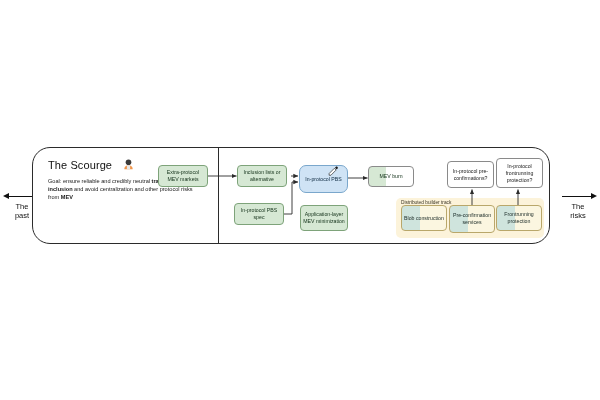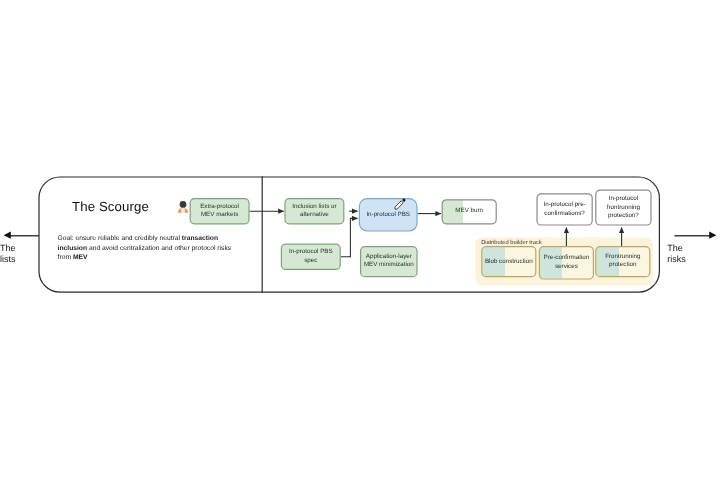--- a/index.html
+++ b/index.html
@@ -21,20 +21,21 @@
     position: absolute;
     inset: 0;
     width: 600px;
     height: 400px;
   }
 
   
   .timeline-end {
     position: absolute;
     width: 44px;
+    text-align: center;
     font-size: 7.5px;
     line-height: 9px;
     color: #111;
   }
   .timeline-end .arrow-rule {
     display: block;
     height: 10px;
     position: relative;
   }
   .timeline-end .arrow-rule::before {
@@ -85,21 +86,21 @@
     position: absolute;
     left: 48px;
     top: 155px;
     width: 150px;
   }
   #page-title {
     font-size: 11px;
     font-weight: 400;
     letter-spacing: .1px;
     color: #111;
-    margin: 12px;
+    margin: 0;
     display: inline-block;
     vertical-align: middle;
   }
   #title-emoji {
     display: inline-block;
     vertical-align: middle;
     margin-left: 5px;
     width: 13px;
     height: 13px;
     position: relative;
@@ -192,21 +193,21 @@
 </head>
 <body>
 
 <div id="canvas">
 
   <div class="timeline-end" id="past-label">
     <span class="arrow-rule">
       <span class="arrow-head left"></span>
     </span>
     <div>The</div>
-    <div>lists</div>
+    <div>past</div>
   </div>
 
   <div class="timeline-end" id="future-label">
     <span class="arrow-rule">
       <span class="arrow-head right"></span>
     </span>
     <div>The</div>
     <div>risks</div>
   </div>
 

